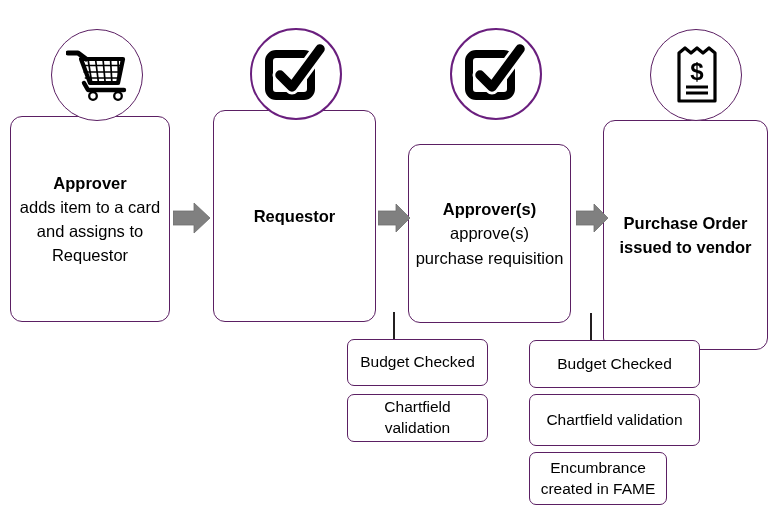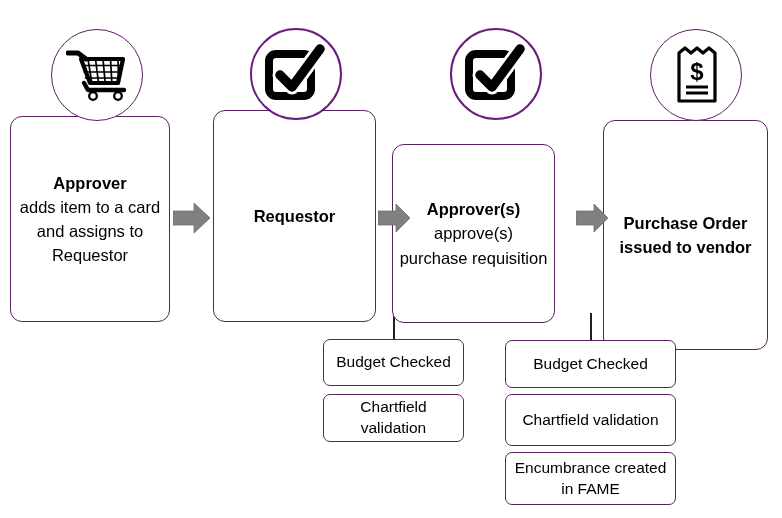--- a/index.html
+++ b/index.html
@@ -79,20 +79,21 @@
     position: absolute;
     box-sizing: border-box;
     border: 1.3px solid #5b1f63;
     border-radius: 7px;
     background: #ffffff;
     display: flex;
     align-items: center;
     justify-content: center;
     text-align: center;
     z-index: 4;
+    margin-left: 24px;
   }
   .sub-text {
     font-size: 15.5px;
     line-height: 1.35;
     padding: 0 5px;
   }
 </style>
 </head>
 <body>
 
@@ -159,21 +160,21 @@
       <span>adds item to a card and assigns to Requestor</span>
     </div>
   </div>
 
   <div class="stage-box" style="left:213px; top:110px; width:163px; height:212px;">
     <div class="stage-text">
       <span class="lead">Requestor</span><br>
     </div>
   </div>
 
-  <div class="stage-box" style="left:392px; top:144px; width:163px; height:179px;">
+  <div class="stage-box" style="left:408px; top:144px; width:163px; height:179px;">
     <div class="stage-text">
       <span class="lead">Approver(s)</span><br>
       <span>approve(s) purchase requisition</span>
     </div>
   </div>
 
   <div class="stage-box" style="left:603px; top:120px; width:165px; height:230px;">
     <div class="stage-text all-bold">
       <span>Purchase Order issued to vendor</span>
     </div>
@@ -206,17 +207,17 @@
   </div>
 
   <div class="sub-box" style="left:505px; top:340px; width:171px; height:48px;">
     <div class="sub-text">Budget Checked</div>
   </div>
 
   <div class="sub-box" style="left:505px; top:394px; width:171px; height:52px;">
     <div class="sub-text">Chartfield validation</div>
   </div>
 
-  <div class="sub-box" style="left:505px; top:452px; width:171px; height:53px;">
+  <div class="sub-box" style="left:505px; top:452px; width:138px; height:53px;">
     <div class="sub-text">Encumbrance created in FAME</div>
   </div>
 
 </div>
 
 </body></html>

